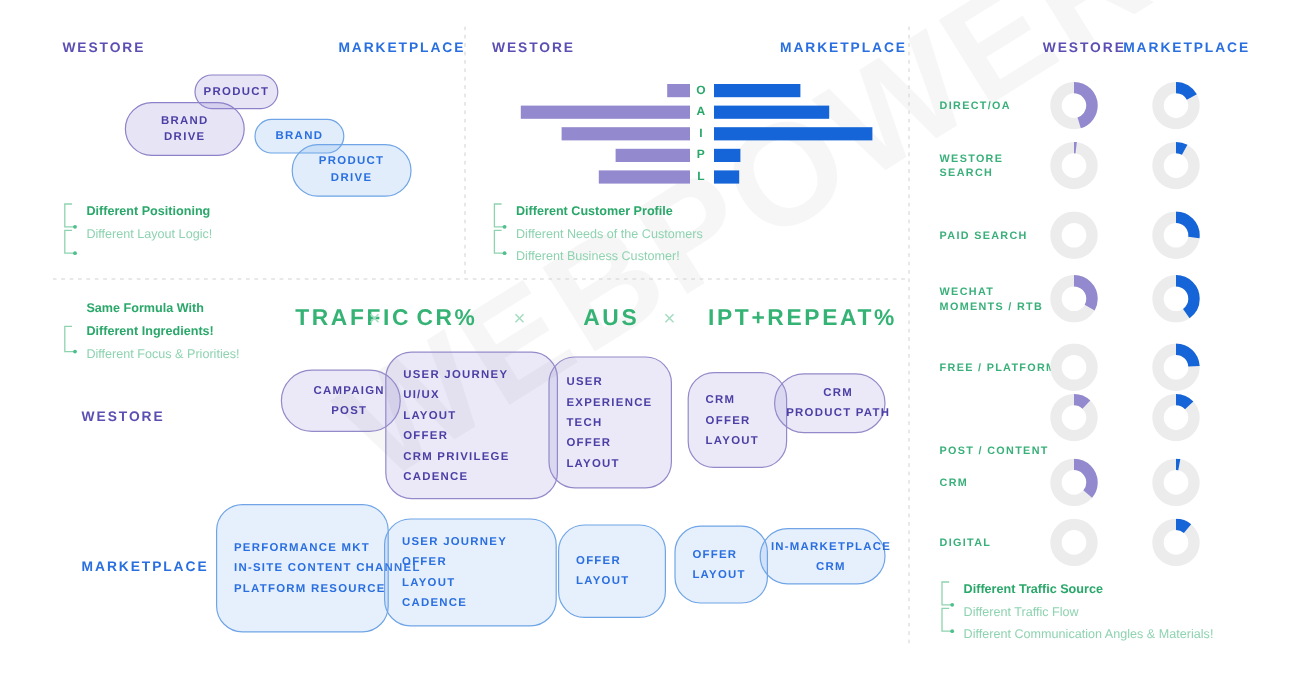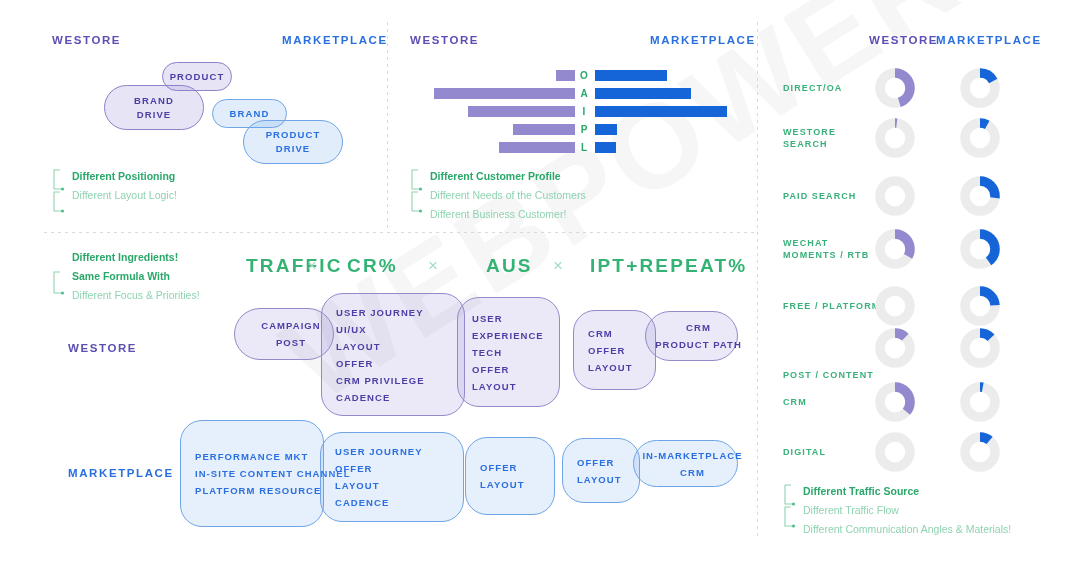--- a/index.html
+++ b/index.html
@@ -345,22 +345,22 @@
     <div class="note-line note-strong">Different Traffic Source</div>
     <div class="note-line note-soft">Different Traffic Flow</div>
     <div class="note-line note-soft">Different Communication Angles &amp; Materials!</div>
   </div>
 
   <div class="notes" style="left:52px; top:248px;">
     <svg class="bracket" width="18" height="58" viewBox="0 0 18 58">
       <path d="M8 24 L2 24 L2 45 L10 45" fill="none" stroke="#8ed3b0" stroke-width="1.1"></path>
       <circle cx="10.5" cy="45" r="1.6" fill="#4fc08d"></circle>
     </svg>
+    <div class="note-line note-strong">Same Formula With</div>
     <div class="note-line note-strong">Different Ingredients!</div>
-    <div class="note-line note-strong">Same Formula With</div>
     <div class="note-line note-soft">Different Focus &amp; Priorities!</div>
   </div>
 
   <div class="formula-term" style="left:210px; top:255px;margin-left:36px;">TRAFFIC</div>
   <div class="formula-times" style="left:307px; top:256px;">×</div>
   <div class="formula-term" style="left:347px; top:255px;">CR%</div>
   <div class="formula-times" style="left:428px; top:256px;">×</div>
   <div class="formula-term" style="left:486px; top:255px;">AUS</div>
   <div class="formula-times" style="left:553px; top:256px;">×</div>
   <div class="formula-term" style="left:590px; top:255px;">IPT+REPEAT%</div>

